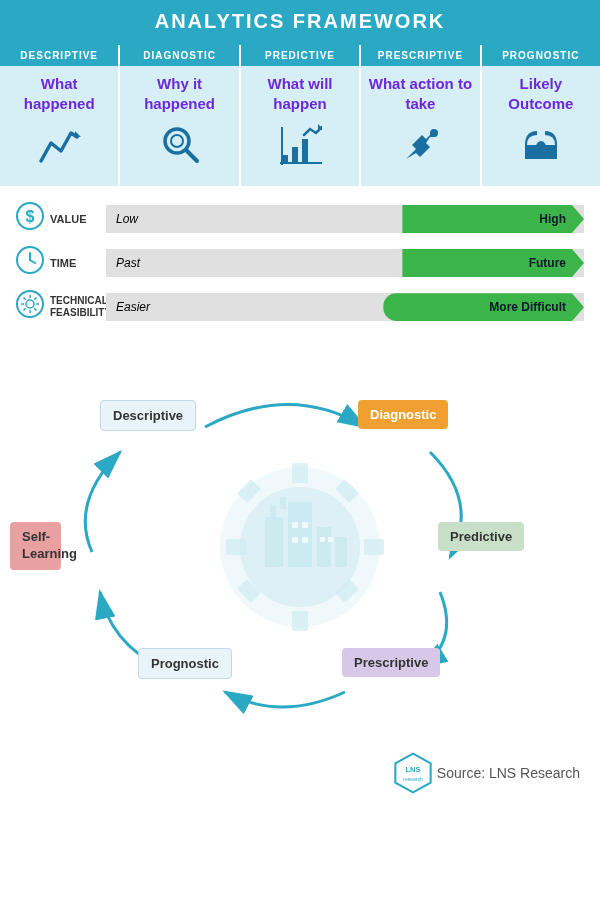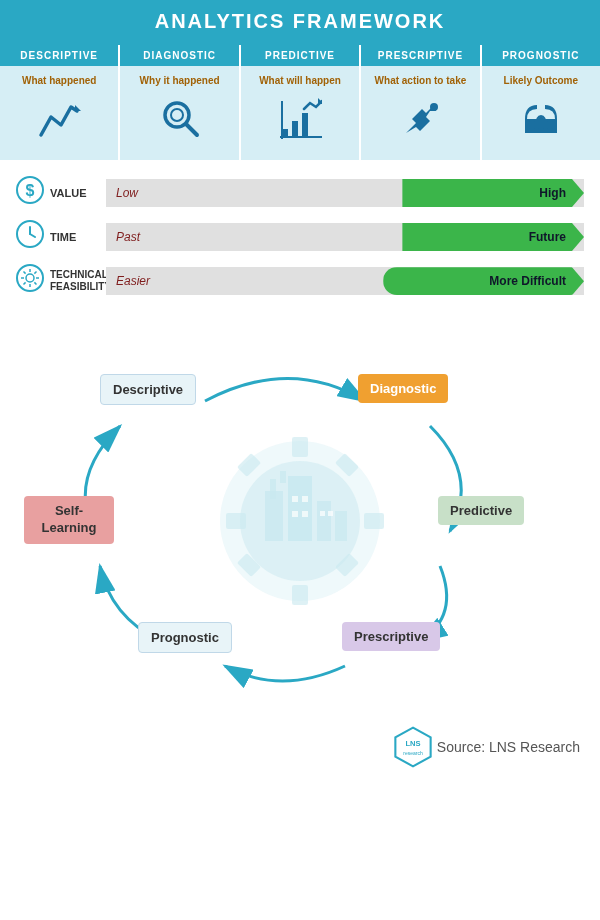--- a/index.html
+++ b/index.html
@@ -40,22 +40,22 @@
       background: #2aa8c4;
       color: white;
       font-size: 10px;
       font-weight: bold;
       letter-spacing: 1px;
       text-align: center;
       width: 100%;
       padding: 5px 3px;
     }
     .framework-col-text {
-      color: #a16207;
-      font-size: 10px;
+      color: #6d28d9;
+      font-size: 15px;
       font-weight: bold;
       text-align: center;
       padding: 8px 5px 4px 5px;
       line-height: 1.3;
     }
     .framework-col-icon {
       font-size: 36px;
       color: #1a6fa0;
       padding: 6px 0 10px 0;
       text-align: center;
@@ -109,21 +109,21 @@
       clip-path: polygon(0 0, calc(100% - 12px) 0, 100% 50%, calc(100% - 12px) 100%, 0 100%);
     }
     .arrow-bar-fill-text {
       color: #0f172a;
       font-weight: bold;
       font-size: 12px;
     }
     .arrow-bar-start-text {
       position: absolute;
       left: 10px;
-      color: #7f1d1d;
+      color: #000000;
       font-size: 12px;
       font-style: italic;
     }
 
     
     .cycle-section {
       width: 100%;
       padding: 10px 0 0 0;
       position: relative;
       background: #fff;
@@ -379,21 +379,21 @@
           <polygon points="0 0, 10 3.5, 0 7" fill="#2aa8c4"></polygon>
         </marker>
       </defs>
     </svg>
 
     <div class="cycle-node cycle-node-white" style="top:48px; left:100px;">Descriptive</div>
     <div class="cycle-node cycle-node-orange" style="top:48px; left:358px;">Diagnostic</div>
     <div class="cycle-node cycle-node-green" style="top:170px; left:438px;">Predictive</div>
     <div class="cycle-node cycle-node-purple" style="top:296px; left:342px;">Prescriptive</div>
     <div class="cycle-node cycle-node-white" style="top:296px; left:138px;">Prognostic</div>
-    <div class="cycle-node cycle-node-pink" style="top:170px; left:24px; width:90px; line-height:1.3;">Self-<br>Learning</div>
+    <div class="cycle-node cycle-node-pink" style="top:170px; left:10px; width:51px; line-height:1.3;">Self-<br>Learning</div>
 
   </div>
 </div>
 
 <div class="footer-section">
 
   <svg class="lns-logo" viewBox="0 0 50 50">
     <polygon points="25,2 46,13.5 46,36.5 25,48 4,36.5 4,13.5" fill="none" stroke="#2aa8c4" stroke-width="2.5"></polygon>
     <text x="25" y="24" text-anchor="middle" font-size="9" font-weight="bold" fill="#2aa8c4">LNS</text>
     <text x="25" y="35" text-anchor="middle" font-size="6" fill="#2aa8c4">research</text>

